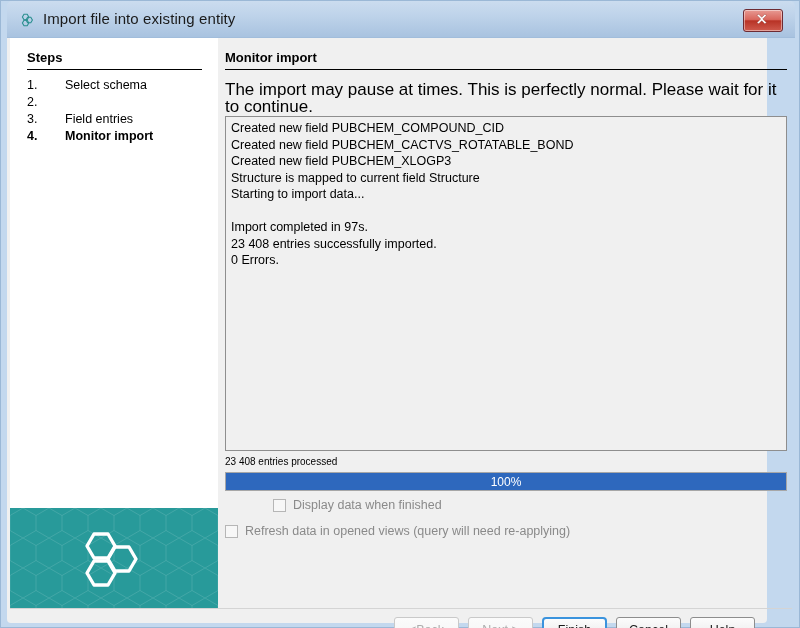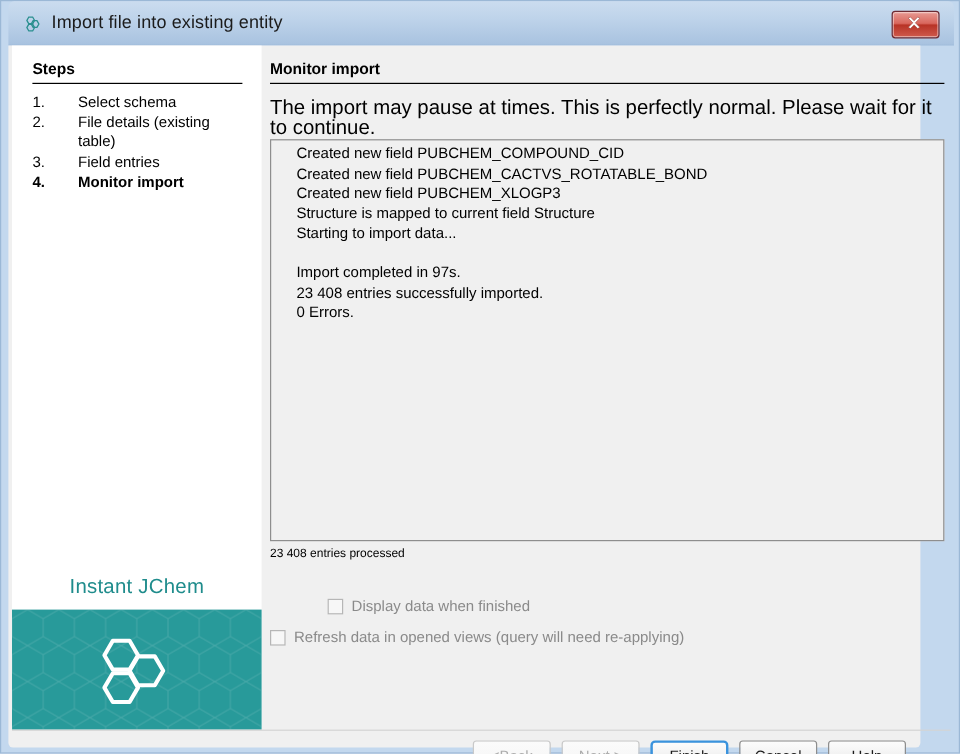--- a/index.html
+++ b/index.html
@@ -178,21 +178,21 @@
 
   .logbox {
     position: absolute;
     left: 7px; top: 78px;
     width: 562px;
     height: 335px;
     box-sizing: border-box;
     border: 1px solid #8e8e8e;
     background: #f0f0f0;
     overflow: hidden;
-    padding: 3px 21px;
+    padding: 3px 5px;
   }
   .logbox pre {
     margin: 0;
     font-family: "Liberation Sans", sans-serif;
     font-size: 12.5px;
     line-height: 16.5px;
     white-space: pre;
     color: #000;
   }
 
@@ -318,33 +318,31 @@
       <div class="steps-panel">
         <div class="steps-title">Steps</div>
         <div class="steps-rule"></div>
         <div class="steps-list">
           <div class="step-row">
             <span class="step-num">1.</span>
             <span class="step-label">Select schema</span>
           </div>
           <div class="step-row">
             <span class="step-num">2.</span>
-            <span class="step-label">File details (existing table)</span>
           </div>
           <div class="step-row">
             <span class="step-num">3.</span>
             <span class="step-label">Field entries</span>
           </div>
           <div class="step-row current">
             <span class="step-num">4.</span>
             <span class="step-label">Monitor import</span>
           </div>
         </div>
 
-        <div class="brand-text">Instant JChem</div>
 
         <div class="brand-banner">
           <svg class="pattern" viewBox="0 0 208 100" preserveAspectRatio="none">
             <defs>
               <pattern id="hexpat" width="26" height="30" patternUnits="userSpaceOnUse">
                 <path d="M13 0 L26 7.5 L26 22.5 L13 30 L0 22.5 L0 7.5 Z" fill="none" stroke="#ffffff" stroke-width="0.9" opacity="0.28"></path>
               </pattern>
             </defs>
             <rect width="208" height="100" fill="url(#hexpat)"></rect>
           </svg>
@@ -371,20 +369,24 @@
 Structure is mapped to current field Structure
 Starting to import data...
 
 Import completed in 97s.
 23 408 entries successfully imported.
 0 Errors.</pre>
         </div>
 
         <div class="processed-label">23 408 entries processed</div>
 
+        <div class="progress-outer">
+          <div class="progress-fill" style="width: 100%; background: rgb(46, 104, 189);"></div>
+          <div class="progress-text">100%</div>
+        </div>
 
         <div class="checkrow r1">
           <span class="cbox"></span>
           <span>Display data when finished</span>
         </div>
         <div class="checkrow r2">
           <span class="cbox"></span>
           <span>Refresh data in opened views (query will need re-applying)</span>
         </div>
       </div>

